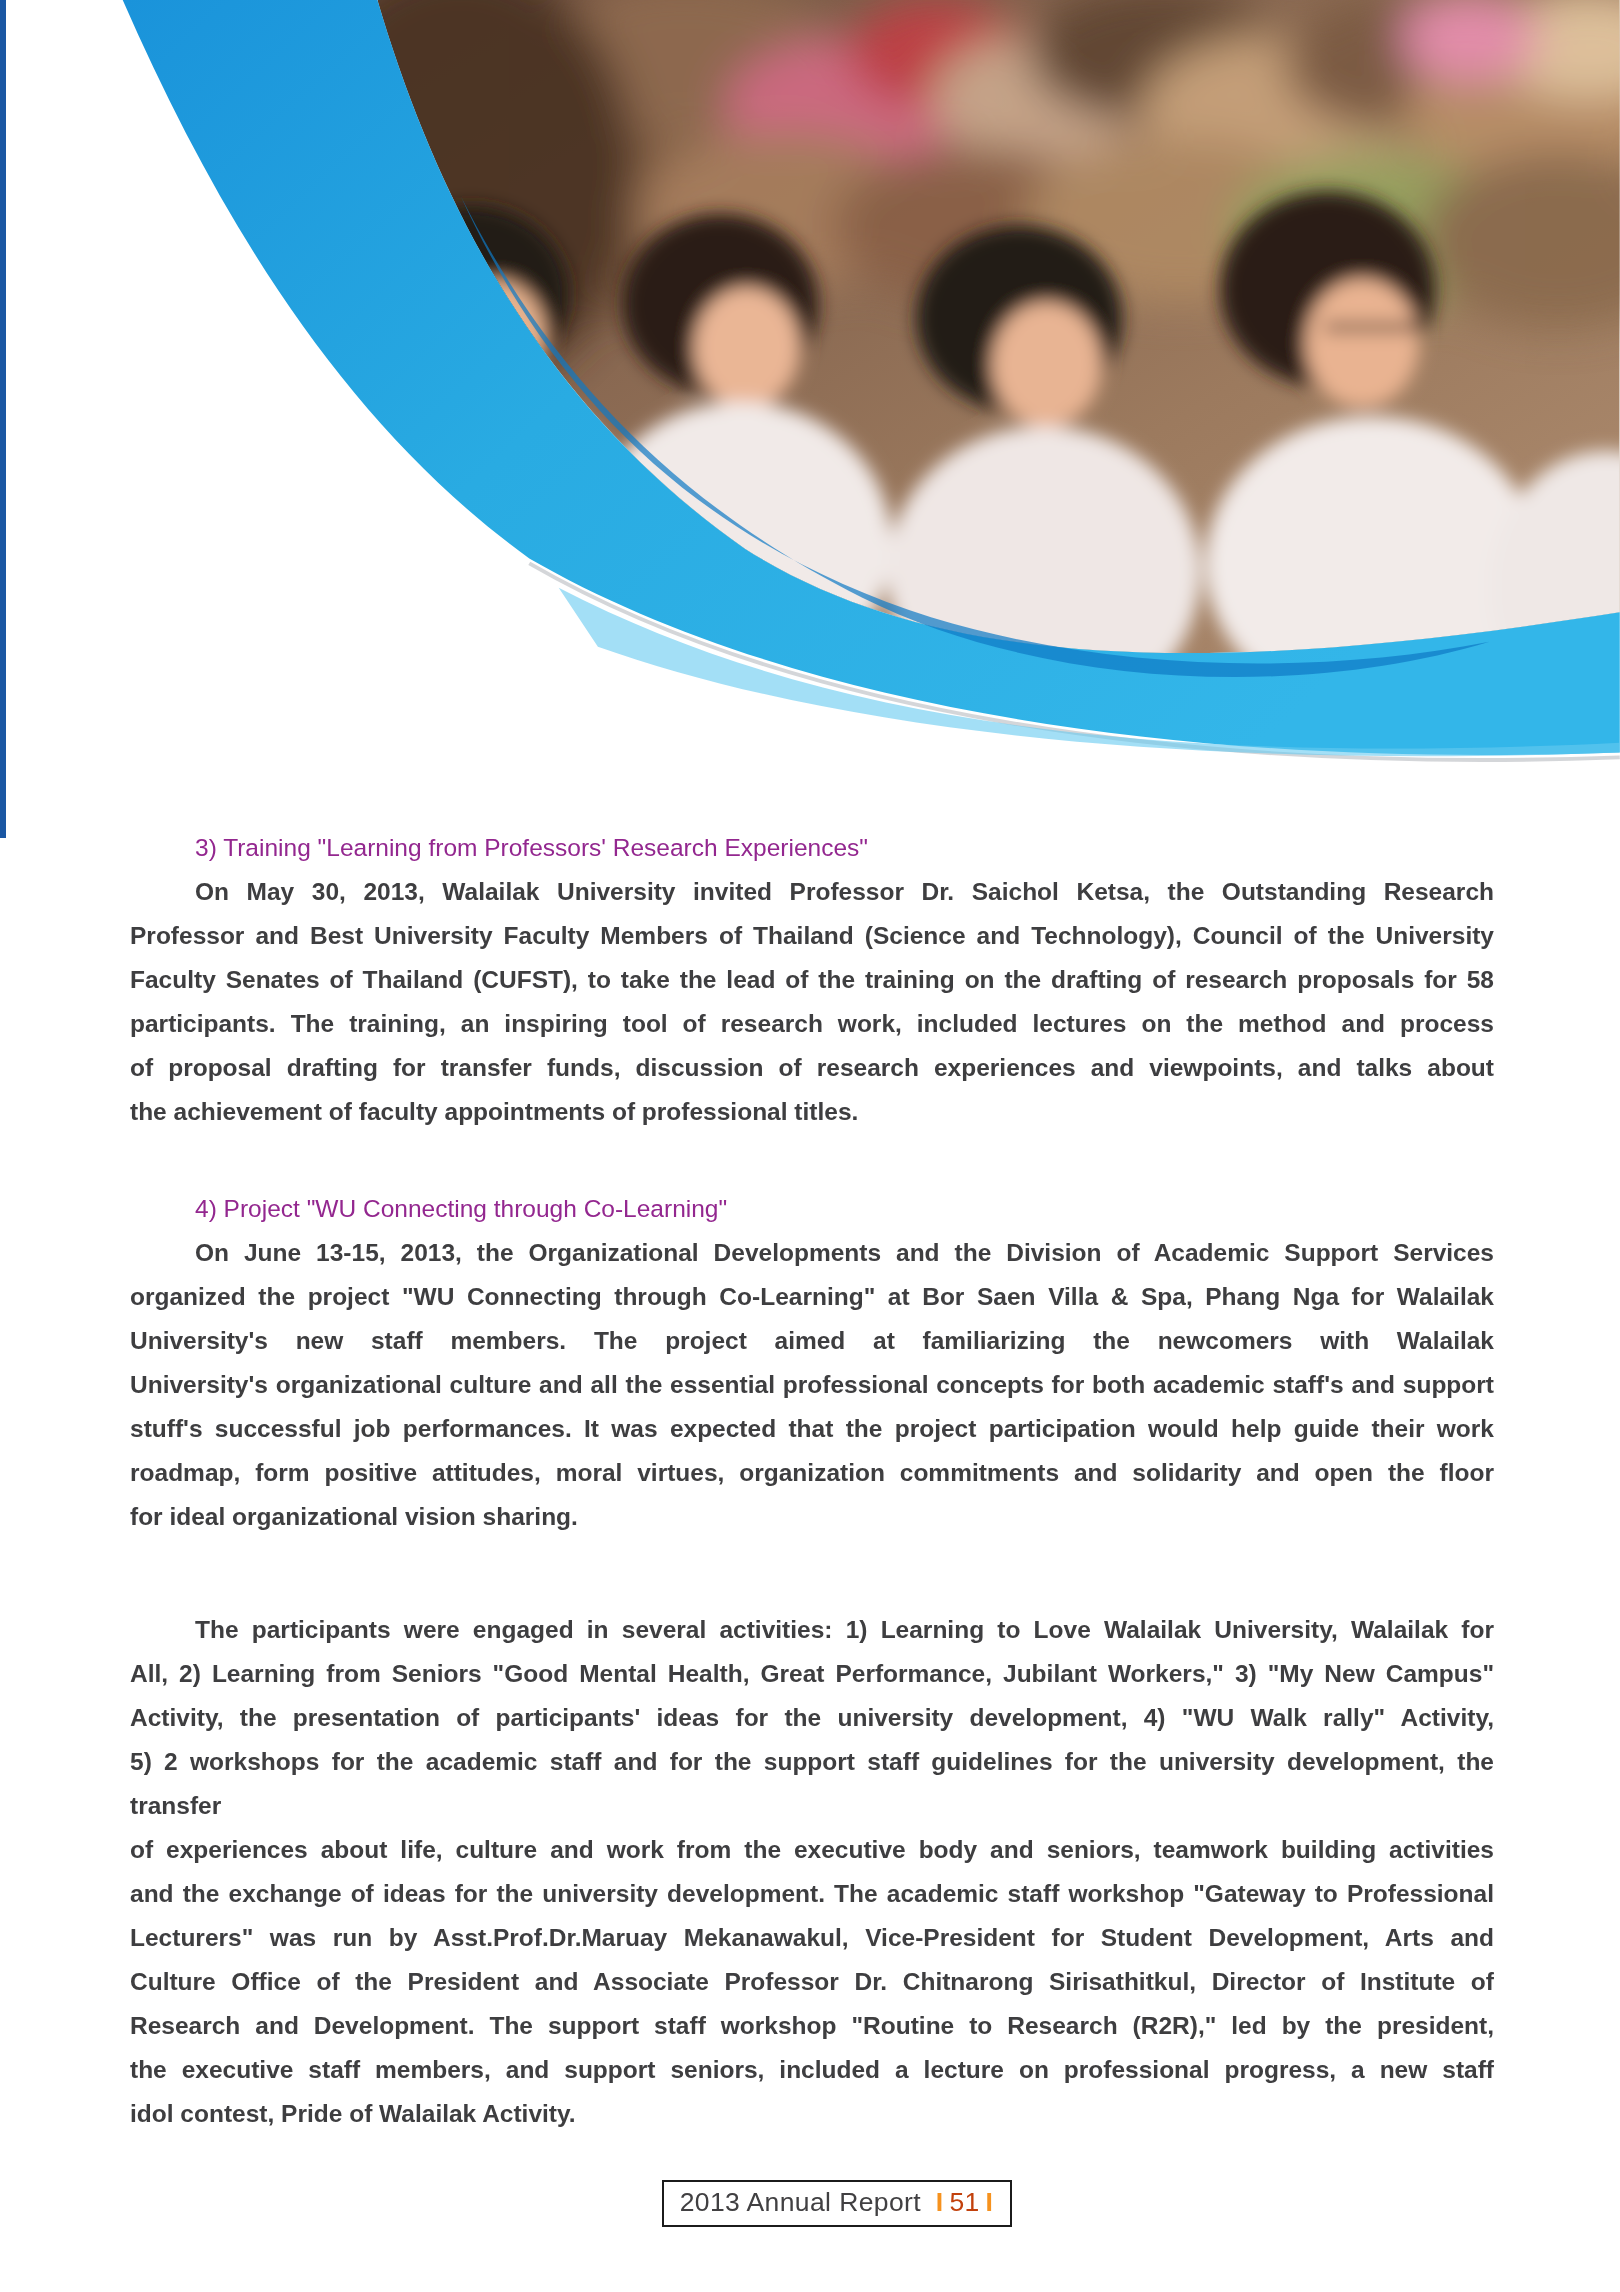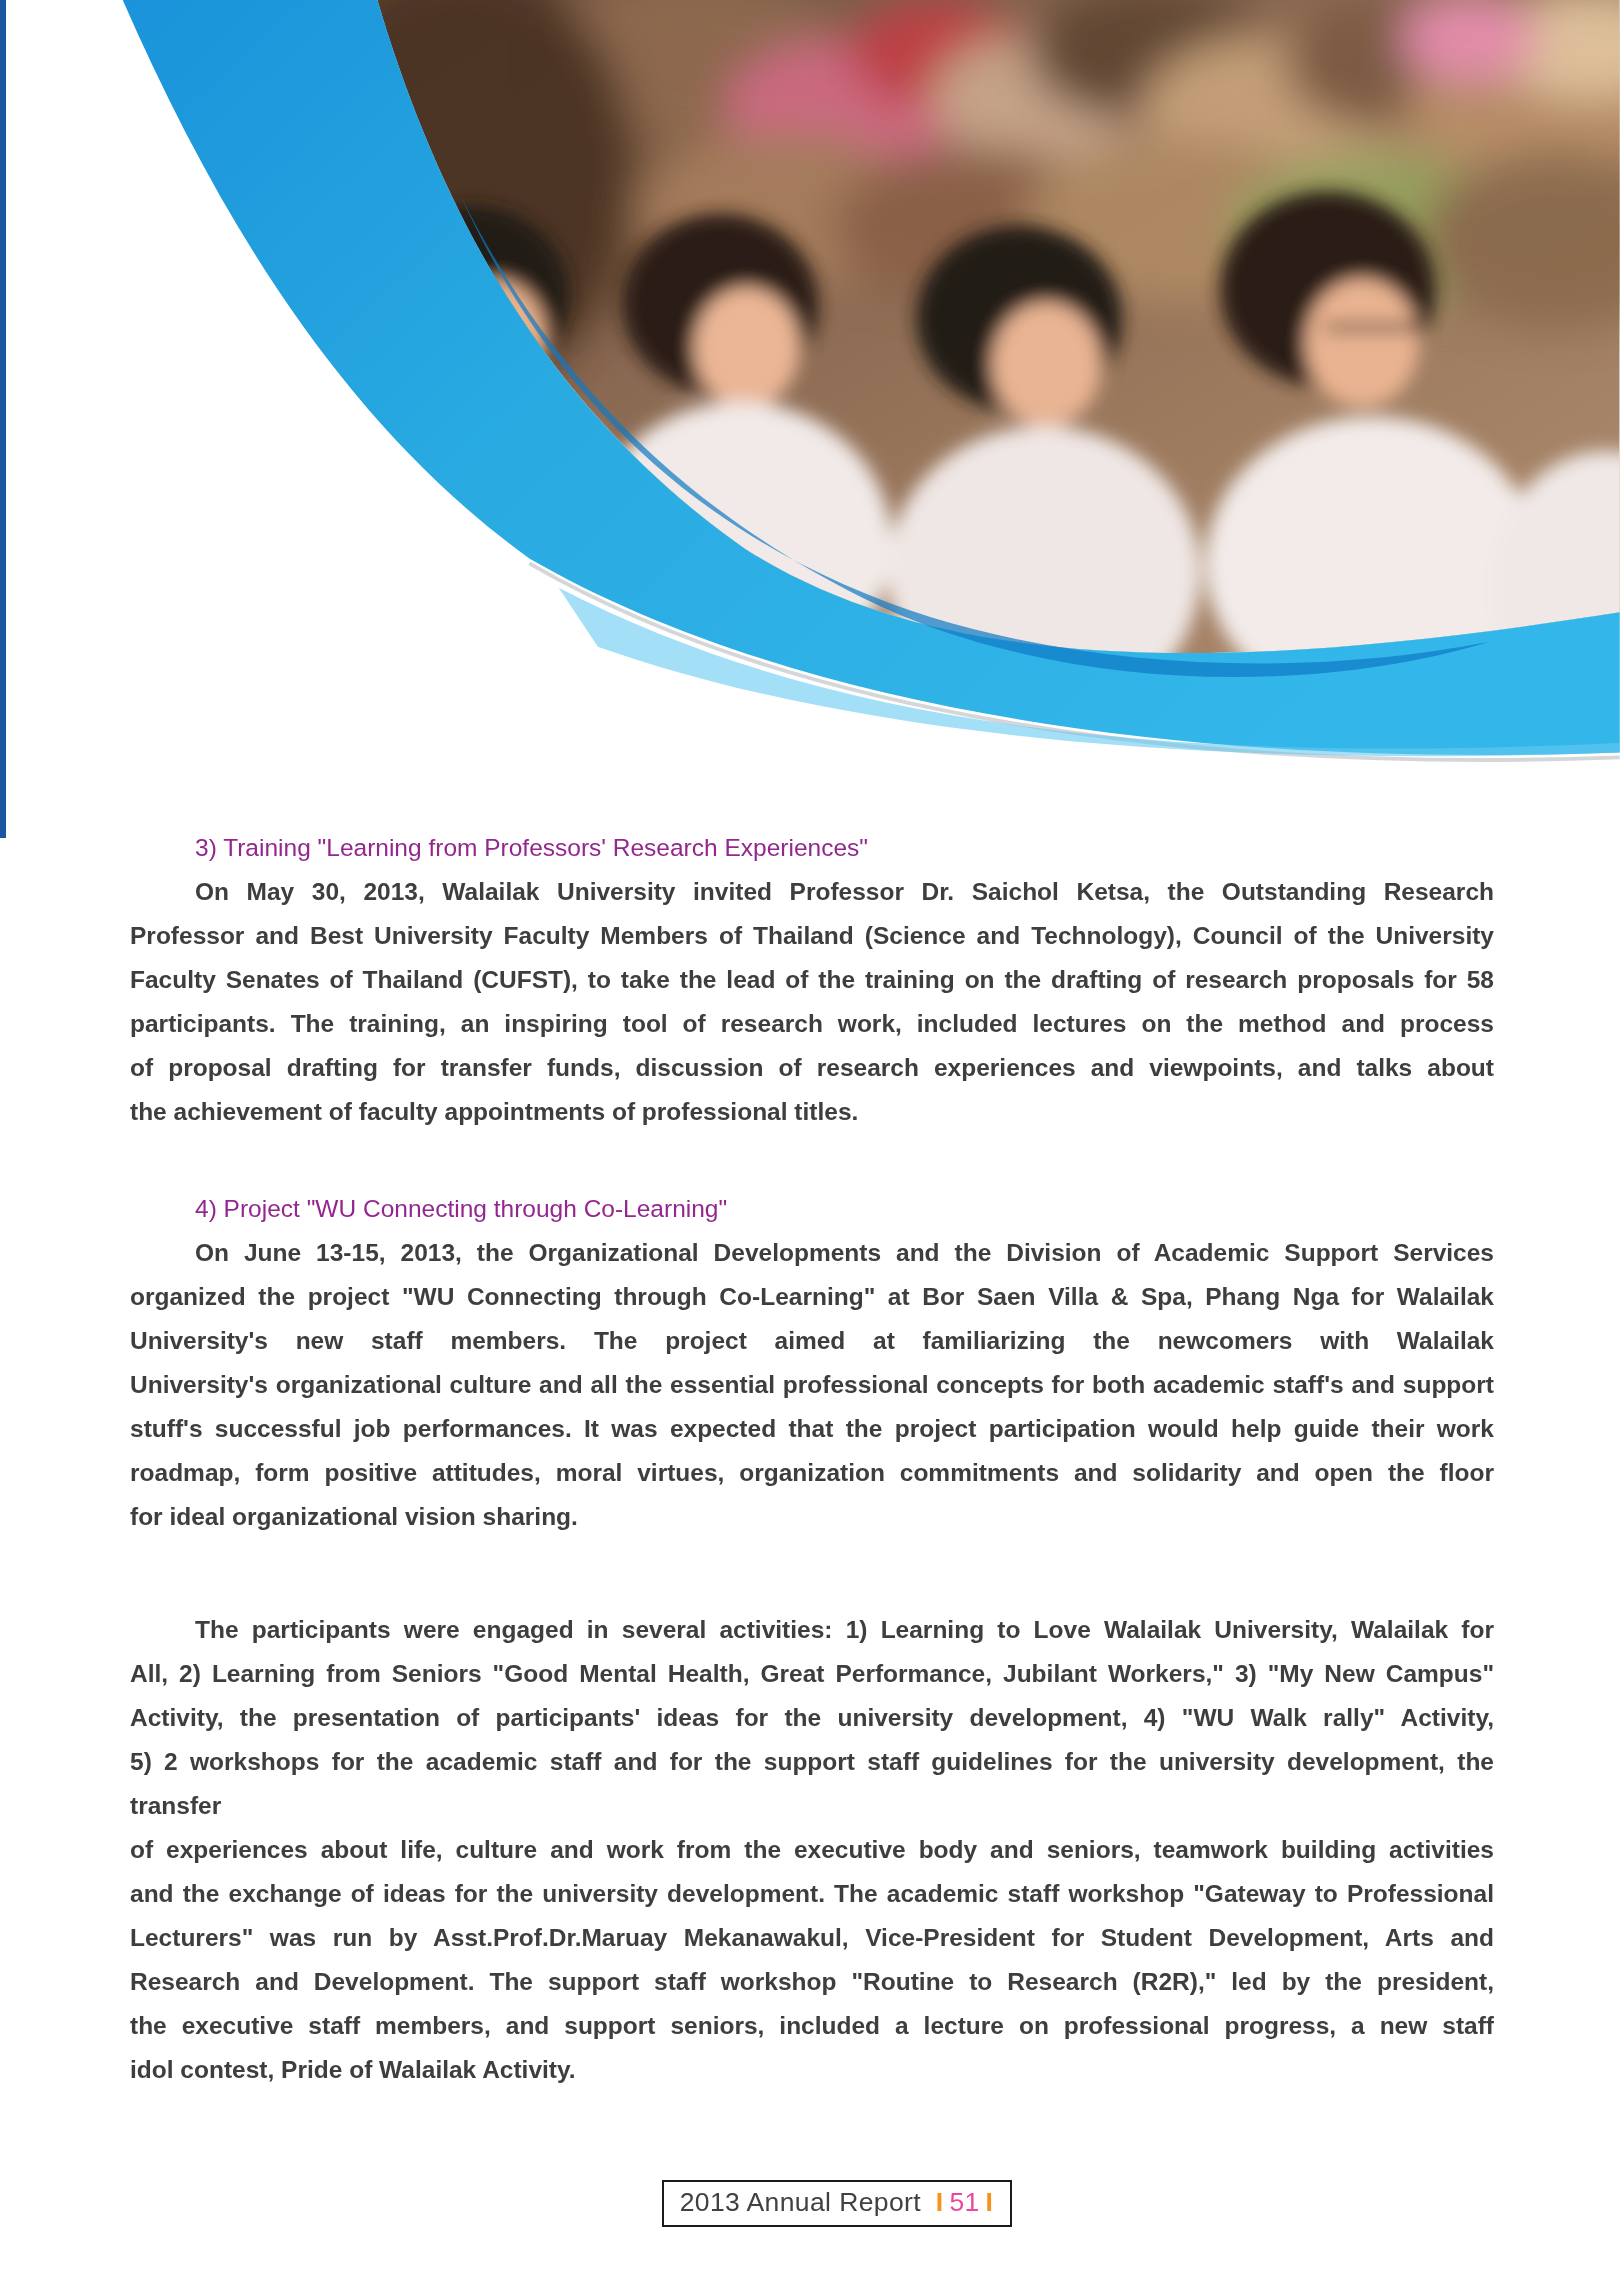--- a/index.html
+++ b/index.html
@@ -31,21 +31,21 @@
     display:flex;justify-content:center;
   }
   .footer-box{
     transform:translateX(39px);
     border:2.9px solid #1b1b1b;background:#ffffff;
     padding:4.9px 15.7px 6.9px 15.7px;
     font-size:26.5px;color:#414042;letter-spacing:0.4px;
     display:flex;align-items:center;gap:3.9px;
   }
   .footer-box .bar{color:#f6921e;font-weight:700;margin:0 1px;}
-  .footer-box .pageno{color:#ec4899;margin:0 1px;}
+  .footer-box .pageno{color:#c2410c;margin:0 1px;}
   .footer-box .rlabel{margin-right:9.8px;}
 </style>
 </head>
 <body>
 
 <div class="left-edge-bar"></div>
 
 <div class="header-graphic">
 <svg width="1620" height="774" viewBox="0 0 1653 790" xmlns="http://www.w3.org/2000/svg">
   <defs>
@@ -147,20 +147,21 @@
       <div class="line last">for ideal organizational vision sharing.</div>
     </div>
     <div class="section">
       <div class="line first">The participants were engaged in several activities: 1) Learning to Love Walailak University, Walailak for</div>
       <div class="line">All, 2) Learning from Seniors "Good Mental Health, Great Performance, Jubilant Workers," 3) "My New Campus"</div>
       <div class="line">Activity, the presentation of participants' ideas for the university development, 4) "WU Walk rally" Activity,</div>
       <div class="line">5) 2 workshops for the academic staff and for the support staff guidelines for the university development, the transfer</div>
       <div class="line">of experiences about life, culture and work from the executive body and seniors, teamwork building activities</div>
       <div class="line">and the exchange of ideas for the university development. The academic staff workshop "Gateway to Professional</div>
       <div class="line">Lecturers" was run by Asst.Prof.Dr.Maruay Mekanawakul, Vice-President for Student Development, Arts and</div>
+      <div class="line">Culture Office of the President and Associate Professor Dr. Chitnarong Sirisathitkul, Director of Institute of</div>
       <div class="line">Research and Development.  The support staff workshop "Routine to Research (R2R)," led by the president,</div>
       <div class="line">the executive staff members, and support seniors, included a lecture on professional progress, a new staff</div>
       <div class="line last">idol contest, Pride of Walailak Activity.</div>
     </div>
   </div>
 
 <div class="footer-wrap">
   <div class="footer-box">
     <span class="rlabel">2013 Annual Report</span>
     <span class="bar">I</span>

